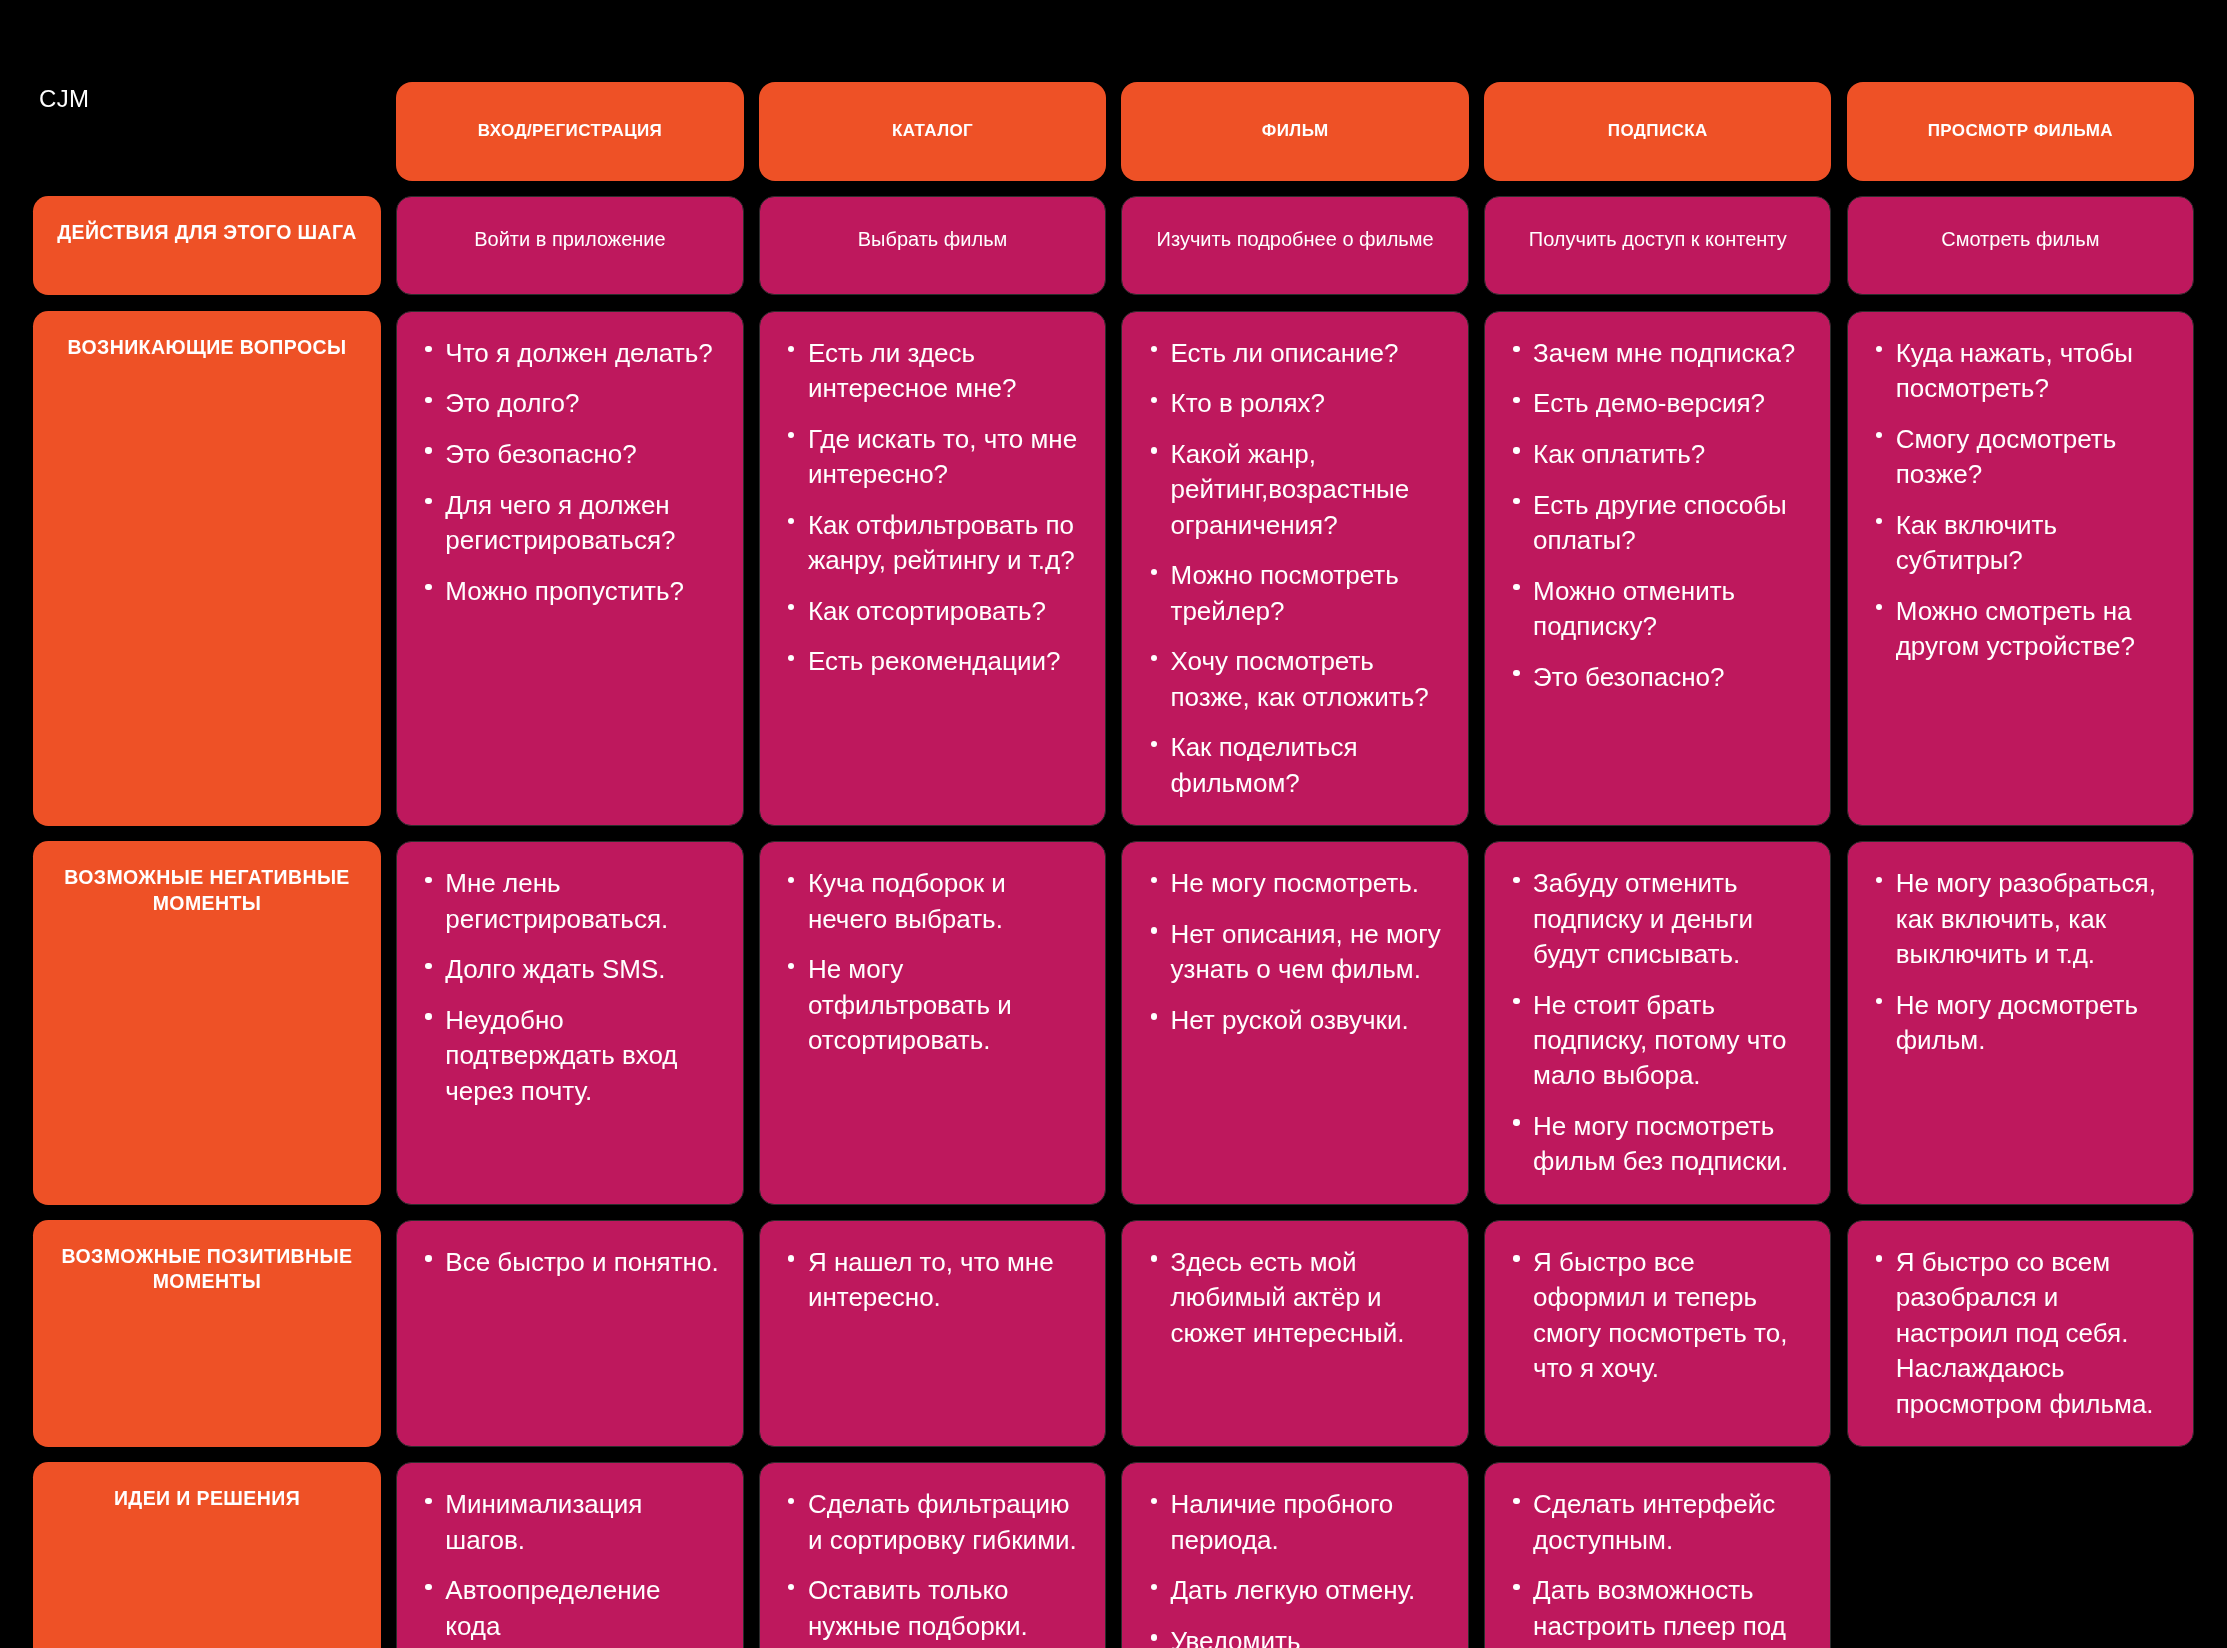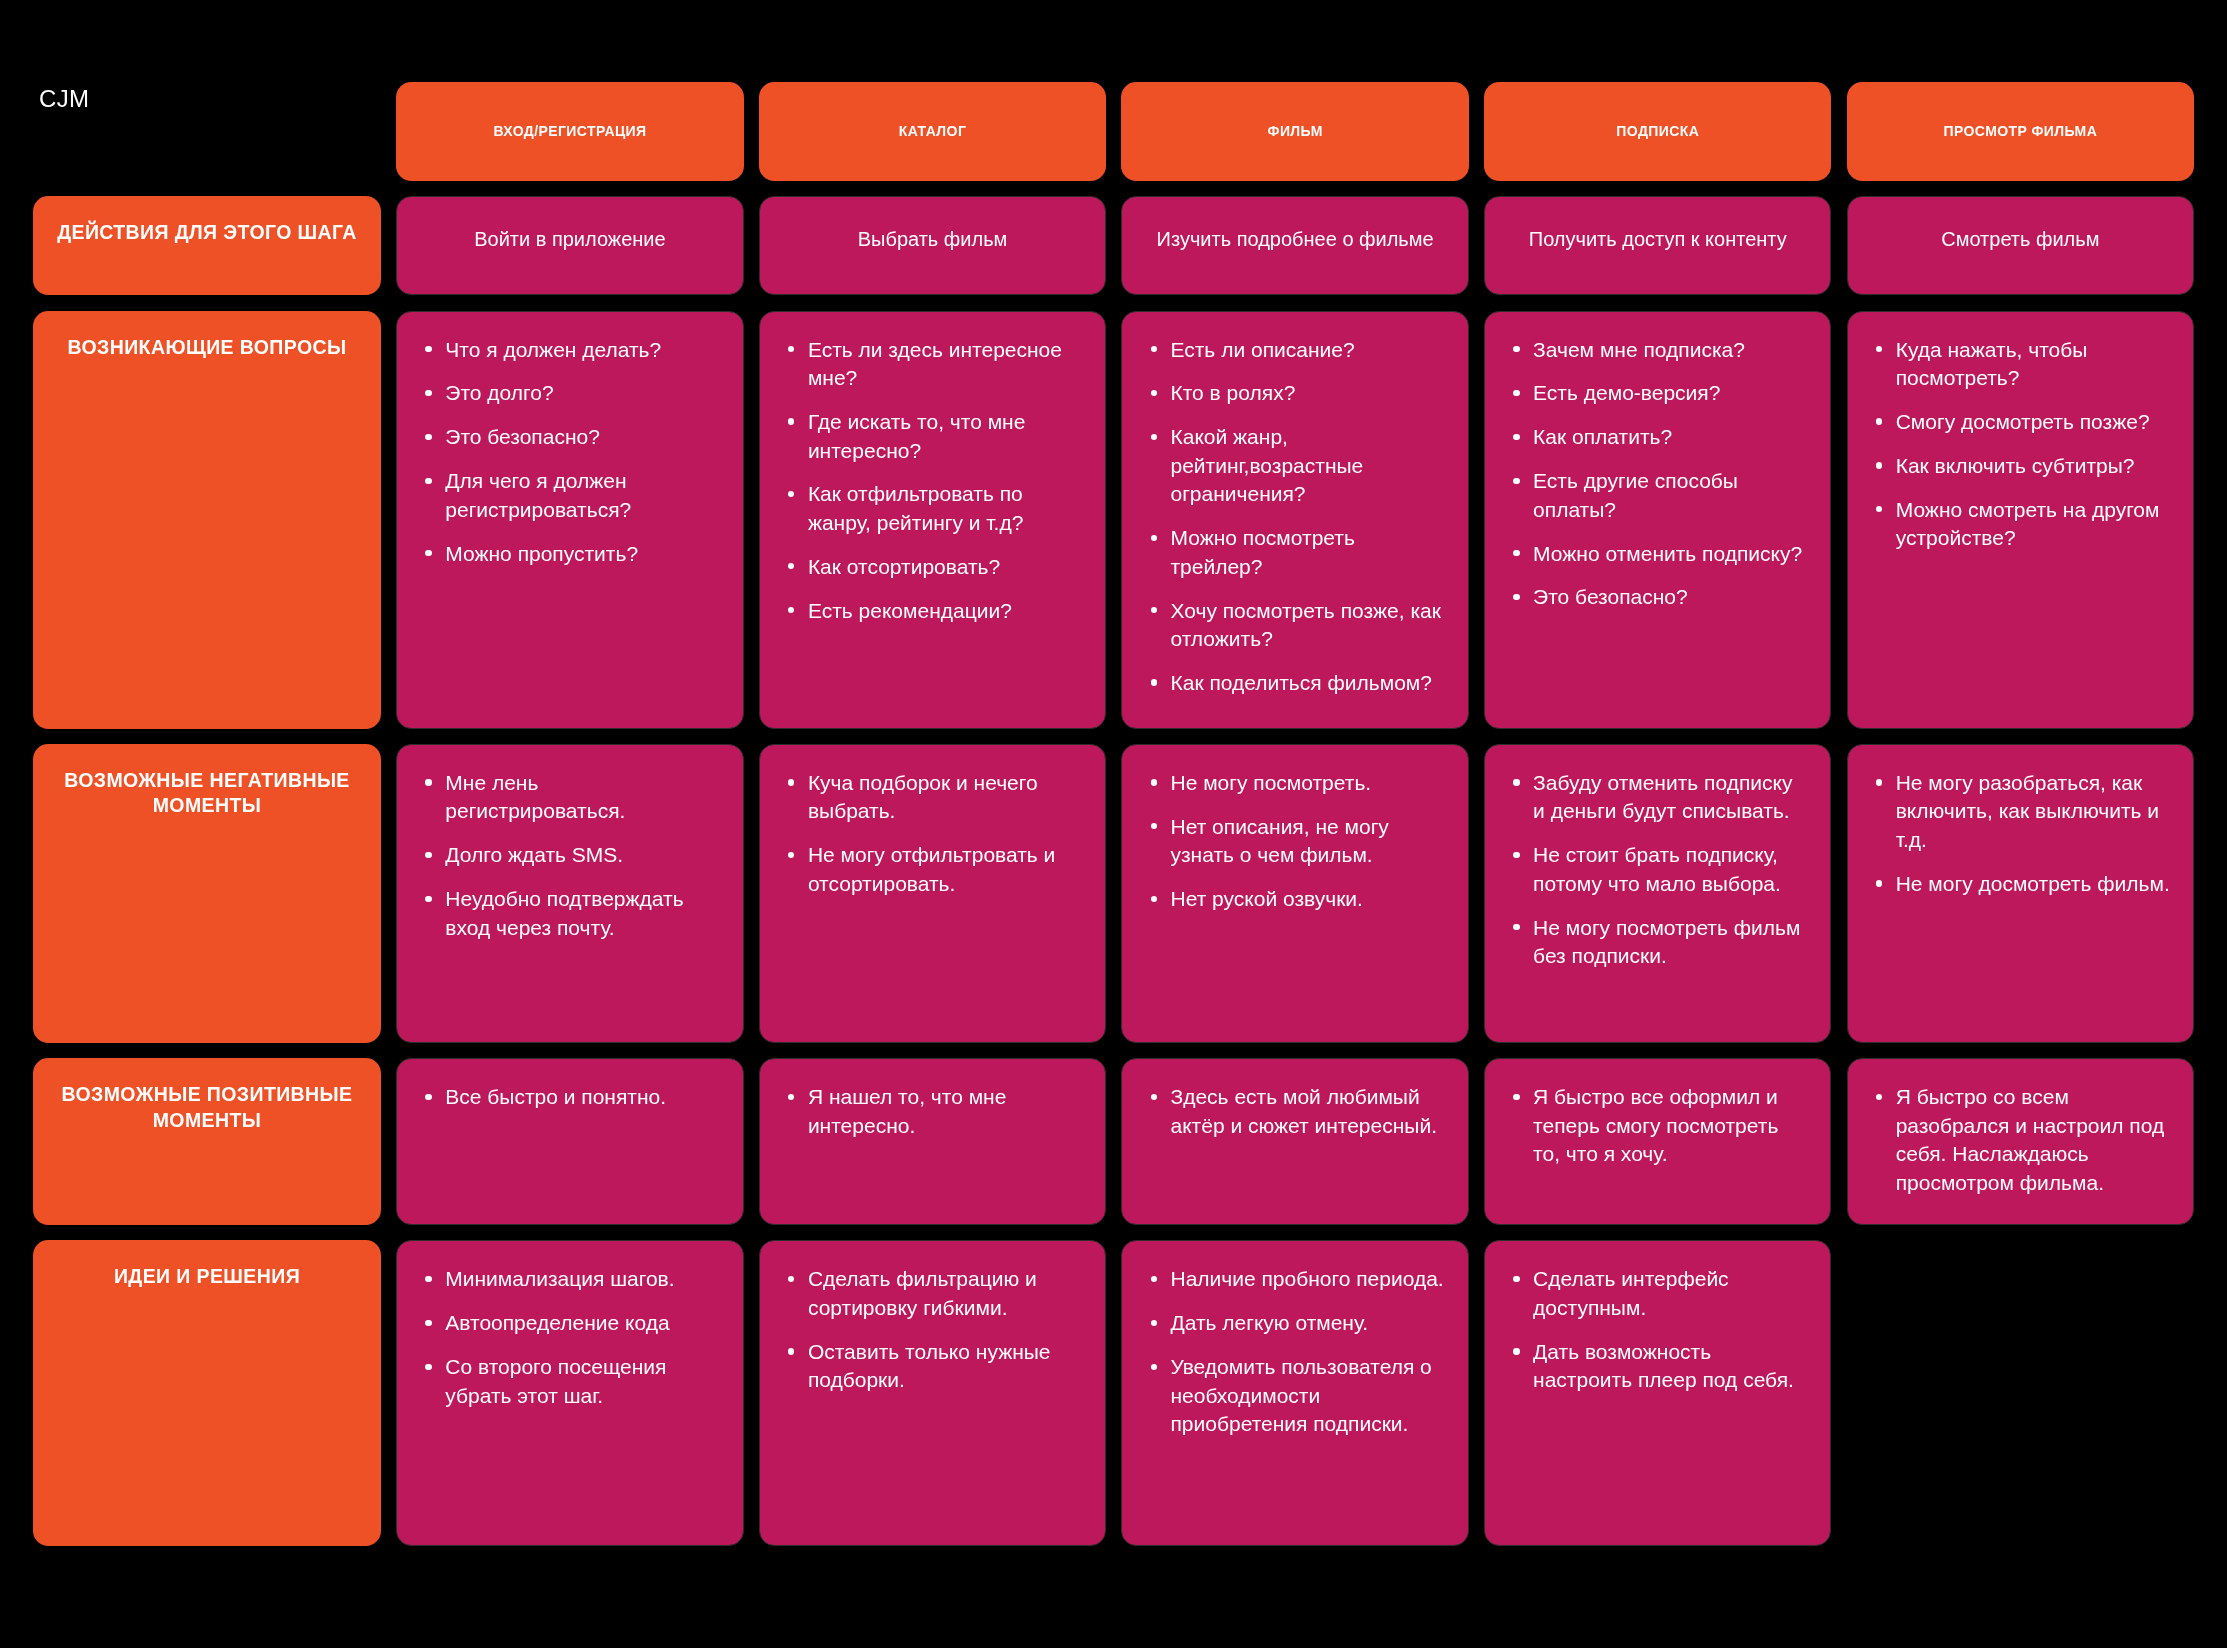--- a/index.html
+++ b/index.html
@@ -58,21 +58,22 @@
     letter-spacing: 0.4px;
     line-height: 1.3;
     padding: 24px 16.7px;
   }
 
   .chip.stage {
     align-items: center;
     justify-content: center;
     min-height: 99px;
     padding: 12.5px 14px;
-    font-size: 14px;
+    font-size: 17px;
+    border-radius: 16px;
   }
 
   .chip.rowlabel {
     padding-top: 24px;
   }
 
   
   .card {
     background: #be185d;
     border: 1px solid #2c2c2c;
@@ -93,21 +94,21 @@
   .card ul {
     list-style: none;
     margin: 0;
     padding: 0;
   }
 
   .card li {
     position: relative;
     padding-left: 24px;
     margin-bottom: 15.3px;
-    font-size: 21px;
+    font-size: 26px;
     line-height: 1.36;
     color: #ffffff;
   }
 
   .card li:last-child { margin-bottom: 0; }
 
   .card li::before {
     content: "";
     position: absolute;
     left: 4.2px;

